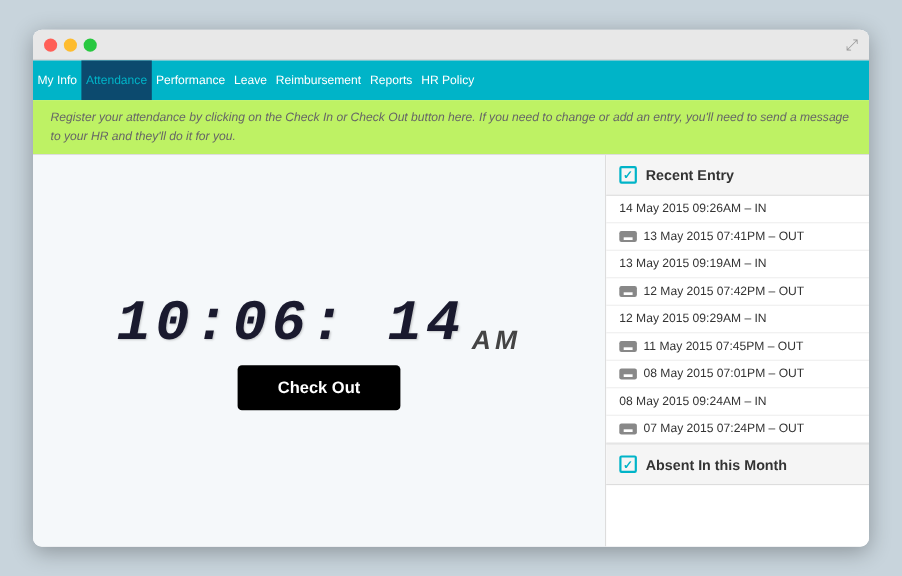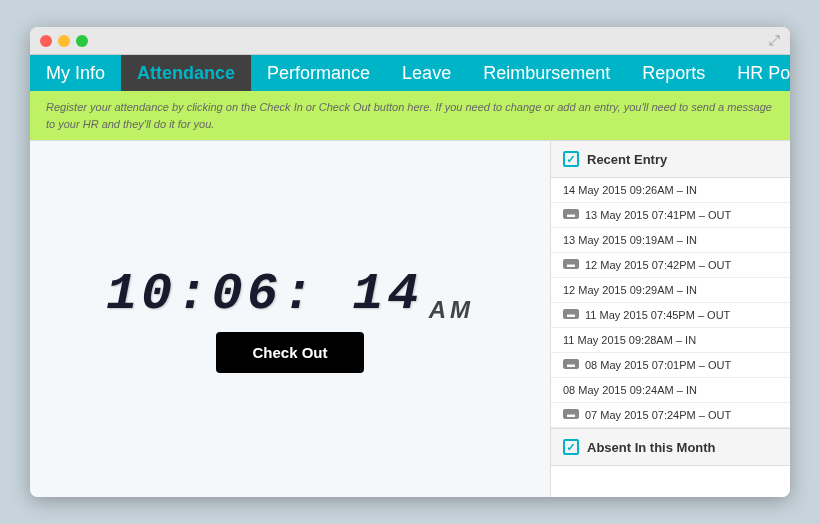--- a/index.html
+++ b/index.html
@@ -47,32 +47,32 @@
       font-size: 14px;
     }
     .navbar {
       background: #00b4c8;
       display: flex;
       align-items: stretch;
       height: 36px;
       flex-shrink: 0;
     }
     .nav-item {
-      padding: 0 16px;
+      padding: 0 4px;
       display: flex;
       align-items: center;
       color: white;
-      font-size: 18px;
+      font-size: 11px;
       cursor: pointer;
       white-space: nowrap;
     }
     .nav-item.active {
-      background: #404040;
+      background: #0c4a6e;
       color: #00b4c8;
-      font-weight: bold;
+      font-weight: normal;
     }
     .info-bar {
       background: #bef264;
       padding: 8px 16px;
       font-size: 11px;
       color: #666;
       font-style: italic;
       line-height: 1.5;
       border-bottom: 1px solid #ddd;
       flex-shrink: 0;
@@ -156,21 +156,21 @@
       color: #00b4c8;
       font-size: 11px;
       flex-shrink: 0;
     }
     .entry-item {
       padding: 6px 12px;
       border-bottom: 1px solid #eee;
       font-size: 11px;
       color: #333;
       display: flex;
-      align-items: flex-start;
+      align-items: center;
       gap: 6px;
     }
     .entry-icon {
       width: 16px;
       height: 10px;
       background: #888;
       border-radius: 2px;
       flex-shrink: 0;
       font-size: 8px;
       color: white;
@@ -257,23 +257,20 @@
 
       <div class="entry-item">
         <span class="entry-text">12 May 2015 09:29AM – IN</span>
       </div>
 
       <div class="entry-item">
         <div class="entry-icon">▬</div>
         <span class="entry-text">11 May 2015 07:45PM – OUT</span>
       </div>
 
-      <div class="entry-item">
-        <span class="entry-text">11 May 2015 09:28AM – IN</span>
-      </div>
 
       <div class="entry-item">
         <div class="entry-icon">▬</div>
         <span class="entry-text">08 May 2015 07:01PM – OUT</span>
       </div>
 
       <div class="entry-item">
         <span class="entry-text">08 May 2015 09:24AM – IN</span>
       </div>
 

